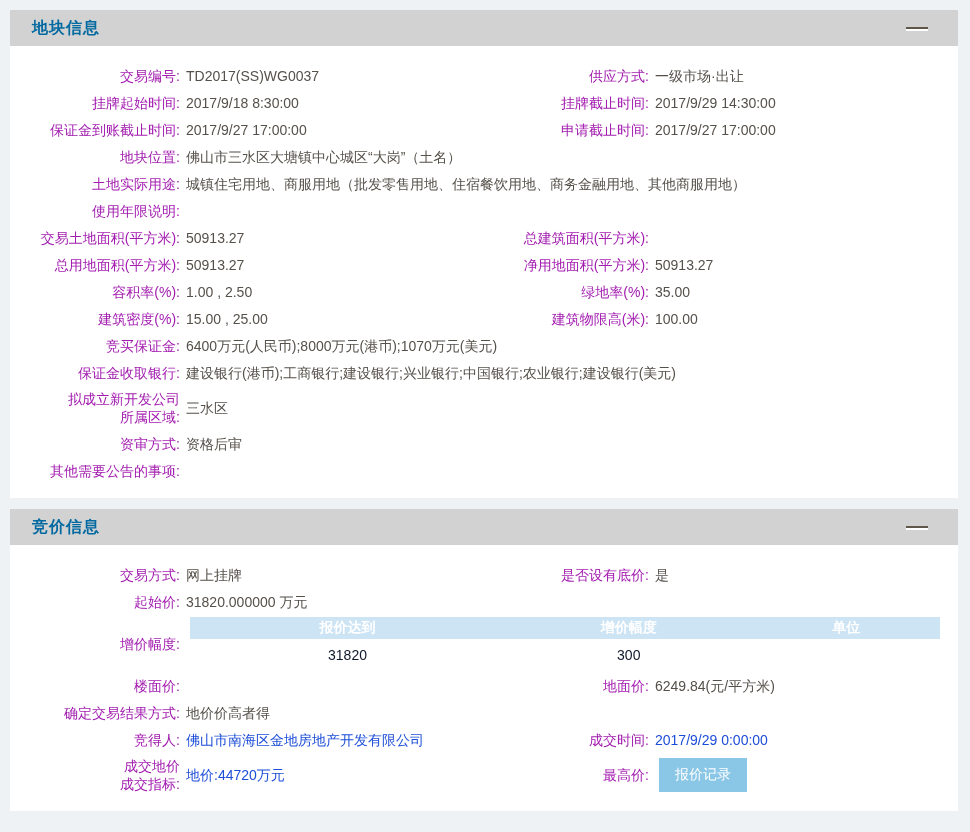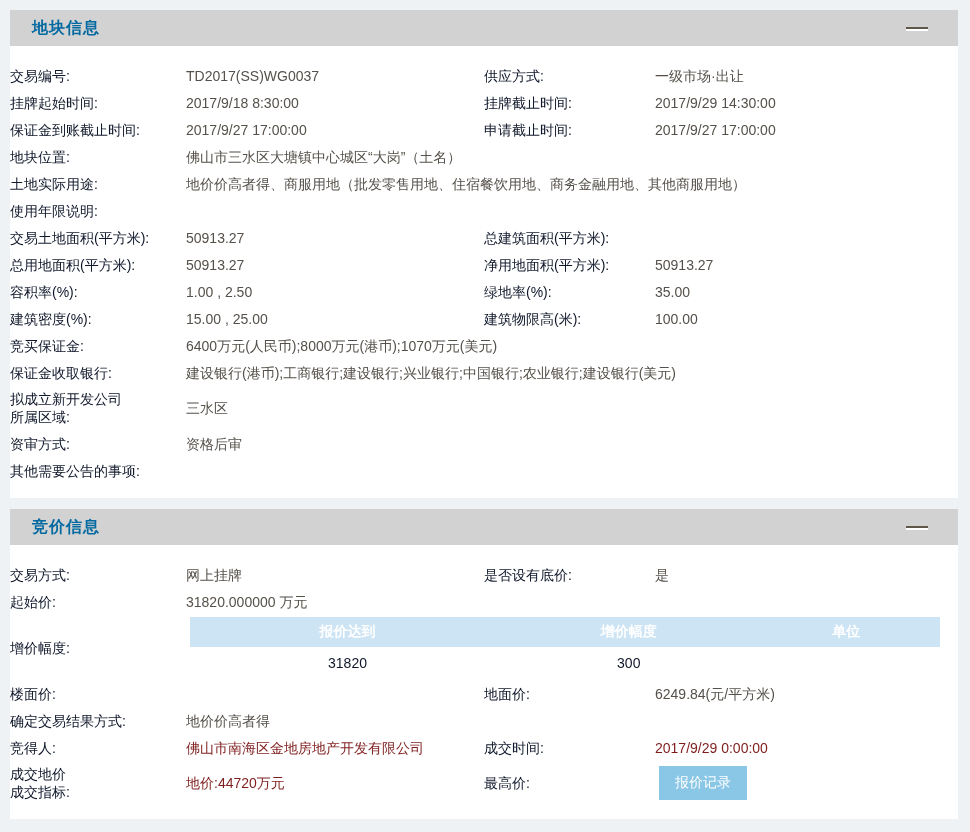--- a/index.html
+++ b/index.html
@@ -9,29 +9,29 @@
   .panel { background:#ffffff; margin-bottom:11px; }
   .panel-header {
     background:#d2d2d2; height:36px; display:flex; align-items:center;
     justify-content:space-between; padding:0 30px 0 22px;
   }
   .panel-title { font-size:16px; font-weight:bold; color:#0369a1; letter-spacing:1px; }
   .collapse-icon { width:22px; height:2px; background:#5f584a; box-shadow:0 2px 0 #ffffff; cursor:pointer; }
   .panel-body { padding:16px 0 14px 0; }
   .row { display:flex; align-items:center; min-height:27px; font-size:14px; }
   .cell { width:50%; display:flex; align-items:center; }
-  .lbl { width:170px; flex-shrink:0; text-align:left; color:#0f172a; line-height:18px; }
+  .lbl { width:170px; flex-shrink:0; text-align:right; color:#a21caf; line-height:18px; }
   .cell-r .lbl { width:165px; }
   .val { color:#55504a; padding-left:6px; line-height:18px; }
-  .val.red { color:#7f1d1d; }
+  .val.red { color:#1d4ed8; }
   .row-tall { min-height:44px; }
   
   .row-table { align-items:center; margin:2px 0; }
   .inc-table { width:750px; margin-left:10px; }
-  .inc-head { display:flex; background:#cde4f5; height:30px; align-items:center; }
+  .inc-head { display:flex; background:#cde4f5; height:22px; align-items:center; }
   .inc-head > div { color:#ffffff; font-weight:bold; font-size:14px; text-align:center; }
   .inc-row { display:flex; background:#ffffff; height:31px; align-items:center; }
   .inc-row > div { color:#0f172a; font-size:14px; text-align:center; }
   .c1 { width:42%; } .c2 { width:33%; } .c3 { width:25%; }
   
   .bid-record-btn {
     display:inline-block; background:#8ac6e6; color:#ffffff; border:none;
     font-size:14px; font-family:inherit; padding:8px 16px; margin-left:10px; cursor:pointer;
   }
   .two-line span { display:block; }
@@ -81,21 +81,21 @@
         </div>
       </div>
 
       <div class="row">
         <div class="lbl">地块位置:</div>
         <div class="val">佛山市三水区大塘镇中心城区“大岗”（土名）</div>
       </div>
 
       <div class="row">
         <div class="lbl">土地实际用途:</div>
-        <div class="val">地价价高者得、商服用地（批发零售用地、住宿餐饮用地、商务金融用地、其他商服用地）</div>
+        <div class="val">城镇住宅用地、商服用地（批发零售用地、住宿餐饮用地、商务金融用地、其他商服用地）</div>
       </div>
 
       <div class="row">
         <div class="lbl">使用年限说明:</div>
         <div class="val"></div>
       </div>
 
       <div class="row">
         <div class="cell">
           <div class="lbl">交易土地面积(平方米):</div>

